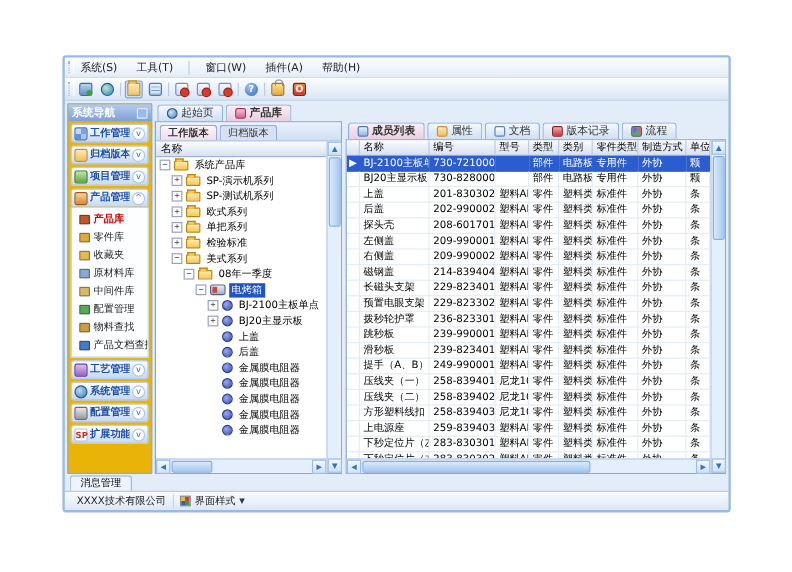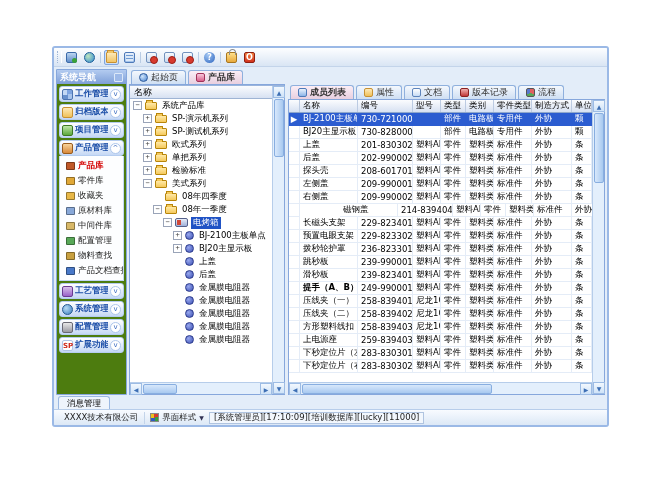--- a/index.html
+++ b/index.html
@@ -33,21 +33,21 @@
   .ti-report::after { content:""; position:absolute; right:-2px; bottom:-2px; width:6px; height:6px; border-radius:50%; background:#d83a2e; border:1px solid #9c1f16; }
   .ti-help { background:radial-gradient(circle at 35% 30%, #9fc4f2, #2e66c0); border-radius:50%; color:#fff; font-size:8px; font-weight:bold; text-align:center; line-height:11px; }
   .ti-lock { background:linear-gradient(#ffe08a,#e8a93c); border:1px solid #a8761e; border-radius:2px; }
   .ti-lock::before { content:""; position:absolute; top:-4px; left:2px; width:5px; height:5px; border:1.5px solid #8f8f8f; border-bottom:none; border-radius:4px 4px 0 0; }
   .ti-logout { background:linear-gradient(#f4803c,#d2321e); border:1px solid #8f1e10; color:#fff; font-size:8px; font-weight:bold; text-align:center; line-height:10px; border-radius:2px; }
 
   
   .main { flex:1; display:flex; padding:2px 2px 0 2px; gap:2px; min-height:0; }
 
   
-  .sidebar { width:71px; border:1px solid #86a7dc; background:#4d7c0f; display:flex; flex-direction:column; border-radius:1px; }
+  .sidebar { width:71px; border:1px solid #86a7dc; background:#eab308; display:flex; flex-direction:column; border-radius:1px; }
   .nav-title { height:14px; background:linear-gradient(#b3cbf0,#7e9fd8); color:#fff; font-size:9px; font-weight:bold;
     padding:1px 3px; display:flex; align-items:center; justify-content:space-between; }
   .nav-title .wbox { width:9px; height:9px; border:1px solid #dce8f8; background:#9db9e8; border-radius:1px; }
   .grp { height:16px; margin:2px 2px 0 2px; background:linear-gradient(#ffffff,#c5d8f5); border:1px solid #b5cdf0;
     border-radius:3px; display:flex; align-items:center; padding:0 2px; gap:2px; }
   .grp-lbl { flex:1; color:#1b4ea8; font-weight:bold; font-size:8.5px; white-space:nowrap; overflow:hidden; }
   .chev { width:11px; height:11px; border-radius:50%; background:#fff; border:1px solid #aec7ec; color:#3b6cc0;
     font-size:7px; line-height:9px; text-align:center; flex:none; }
   .gi { width:11px; height:11px; border-radius:2px; flex:none; position:relative; }
   .gi-work { background:conic-gradient(#7ea4e0 0 25%, #a8c4ec 0 50%, #6890cc 0 75%, #c4d8f4 0); border:1px solid #4d74b0; }
@@ -141,20 +141,28 @@
     background:conic-gradient(#d83a2e 0 25%, #3aa13a 0 50%, #2e5cc0 0 75%, #e8c020 0); border:1px solid #888; }
   .st-style { display:flex; align-items:center; padding:0 5px; }
   .st-style .arr { font-size:6px; color:#335; margin-left:3px; }
   .session-box { height:12px; display:flex; align-items:center; border:1px solid #b0c4e0; background:#f2f7fd; padding:0 4px; white-space:nowrap; }
 </style>
 </head>
 <body>
 
 <div class="window">
 
+  <div class="menu-bar" id="menu-bar">
+      <span class="menu-item">系统(S)</span>
+      <span class="menu-item">工具(T)</span>
+      <span class="vsep"></span>
+      <span class="menu-item">窗口(W)</span>
+      <span class="menu-item">插件(A)</span>
+      <span class="menu-item">帮助(H)</span>
+    </div>
 
   <div class="toolbar" id="toolbar">
       <span class="tbtn">
         <span class="ti ti-monitor"></span>
       </span>
       <span class="tbtn">
         <span class="ti ti-globe"></span>
       </span>
       <span class="vsep"></span>
       <span class="tbtn sel">
@@ -278,20 +286,24 @@
             <span>起始页</span>
           </div>
           <div class="tab active">
             <span class="tabicon tic-prod"></span>
             <span>产品库</span>
           </div>
         </div>
 
       <div class="doc-body">
         <div class="bom">
+          <div class="bom-tabs" id="bom-tabs">
+              <div class="btab active">工作版本</div>
+              <div class="btab">归档版本</div>
+            </div>
           <div class="tree-wrap">
             <div class="tree-left">
               <div class="tree-colhead">
                 <span>名称</span>
               </div>
               <div class="tree-body" id="tree-body">
                   <div class="trow" style="padding-left: 3px;">
                     <span class="ebox">−</span>
                     <span class="i-folder"></span>
                     <span class="lbl">系统产品库</span>
@@ -318,25 +330,20 @@
                   </div>
                   <div class="trow" style="padding-left: 13px;">
                     <span class="ebox">+</span>
                     <span class="i-folder"></span>
                     <span class="lbl">检验标准</span>
                   </div>
                   <div class="trow" style="padding-left: 13px;">
                     <span class="ebox">−</span>
                     <span class="i-folder"></span>
                     <span class="lbl">美式系列</span>
-                  </div>
-                  <div class="trow" style="padding-left: 23px;">
-                    <span class="ebox none"></span>
-                    <span class="i-folder"></span>
-                    <span class="lbl">08年四季度</span>
                   </div>
                   <div class="trow" style="padding-left: 23px;">
                     <span class="ebox">−</span>
                     <span class="i-folder"></span>
                     <span class="lbl">08年一季度</span>
                   </div>
                   <div class="trow sel" style="padding-left: 33px;">
                     <span class="ebox">−</span>
                     <span class="i-product"></span>
                     <span class="lbl">电烤箱</span>
@@ -512,21 +519,21 @@
                     <div class="c" style="width: 55px;">209-990002-01E</div>
                     <div class="c" style="width: 28px;">塑料ABS</div>
                     <div class="c" style="width: 25px;">零件</div>
                     <div class="c" style="width: 28px;">塑料类</div>
                     <div class="c" style="width: 38px;">标准件</div>
                     <div class="c" style="width: 40px;">外协</div>
                     <div class="c" style="width: 20px;">条</div>
                   </div>
                   <div class="grow">
                     <div class="c indc" style="width: 11px;"></div>
-                    <div class="c" style="width: 58px; margin-left: 40px;">磁钢盖</div>
+                    <div class="c" style="width: 58px;">磁钢盖</div>
                     <div class="c" style="width: 55px;">214-839404-01E</div>
                     <div class="c" style="width: 28px;">塑料ABS</div>
                     <div class="c" style="width: 25px;">零件</div>
                     <div class="c" style="width: 28px;">塑料类</div>
                     <div class="c" style="width: 38px;">标准件</div>
                     <div class="c" style="width: 40px;">外协</div>
                     <div class="c" style="width: 20px;">条</div>
                   </div>
                   <div class="grow">
                     <div class="c indc" style="width: 11px;"></div>
@@ -578,21 +585,21 @@
                     <div class="c" style="width: 55px;">239-823401-00E</div>
                     <div class="c" style="width: 28px;">塑料ABS</div>
                     <div class="c" style="width: 25px;">零件</div>
                     <div class="c" style="width: 28px;">塑料类</div>
                     <div class="c" style="width: 38px;">标准件</div>
                     <div class="c" style="width: 40px;">外协</div>
                     <div class="c" style="width: 20px;">条</div>
                   </div>
                   <div class="grow">
                     <div class="c indc" style="width: 11px;"></div>
-                    <div class="c" style="width: 58px; font-weight: bold;">提手（A、B）</div>
+                    <div class="c" style="width: 58px;">提手（A、B）</div>
                     <div class="c" style="width: 55px;">249-990001-01E</div>
                     <div class="c" style="width: 28px;">塑料ABS</div>
                     <div class="c" style="width: 25px;">零件</div>
                     <div class="c" style="width: 28px;">塑料类</div>
                     <div class="c" style="width: 38px;">标准件</div>
                     <div class="c" style="width: 40px;">外协</div>
                     <div class="c" style="width: 20px;">条</div>
                   </div>
                   <div class="grow">
                     <div class="c indc" style="width: 11px;"></div>
@@ -684,16 +691,15 @@
     <div class="msg-tab">消息管理</div>
   </div>
 
   <div class="status">
     <div class="st-cell">XXXX技术有限公司</div>
     <div class="st-style">
       <span class="style-grid"></span>
       <span>界面样式</span>
       <span class="arr">▼</span>
     </div>
-    <div class="session-box">[系统管理员][17:10:09][培训数据库][lucky][11000]</div>
   </div>
 
 </div>
 
 </body></html>

